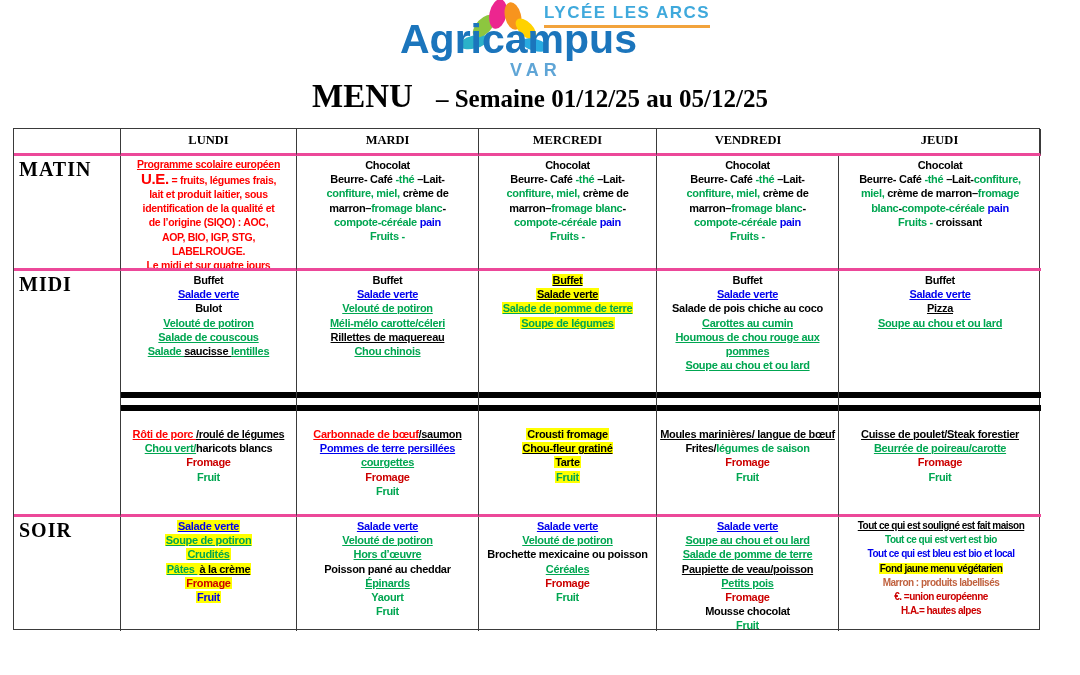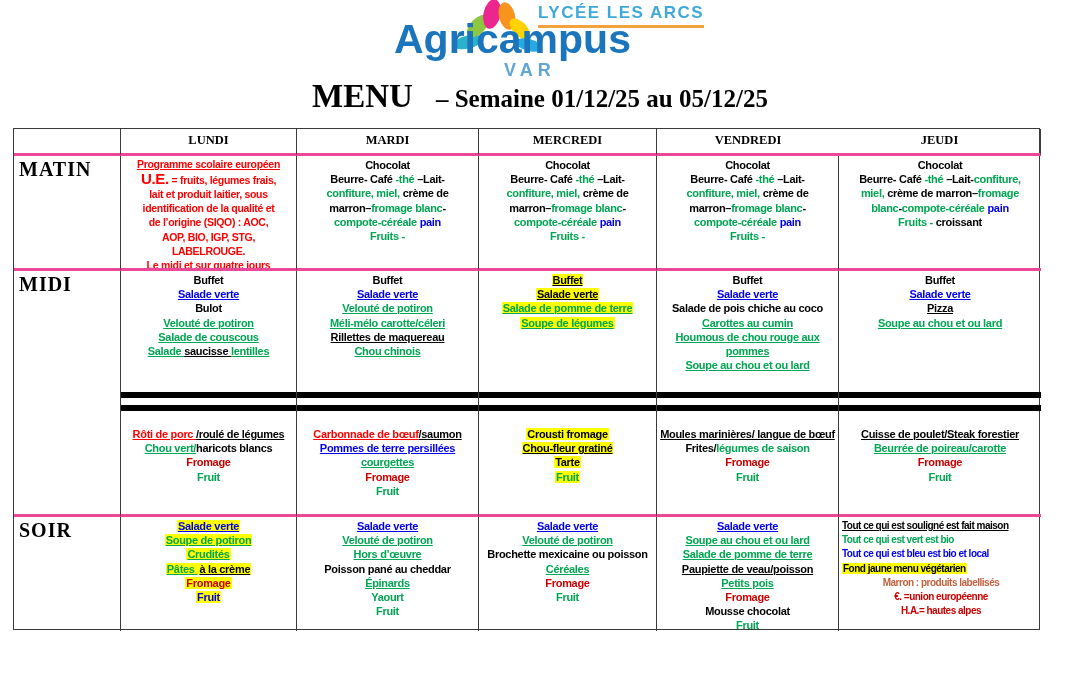--- a/index.html
+++ b/index.html
@@ -1,20 +1,20 @@
 <!DOCTYPE html>
 <html><head>
 <meta charset="utf-8">
 <style>
   html,body{margin:0;padding:0;background:#fff;width:1080px;height:675px;overflow:hidden;
             font-family:"Liberation Sans",sans-serif;}
   .page{position:relative;width:1080px;height:675px;background:#fff;}
 
   
-  .logo{position:absolute;top:0;left:6px;width:936px;height:78px;}
+  .logo{position:absolute;top:0;left:12px;width:936px;height:78px;}
   .flower{position:absolute;left:448px;top:0;}
   .school-name{position:absolute;left:532px;top:3px;font-size:17px;font-weight:bold;
                letter-spacing:1.5px;color:#3FA9DC;padding-bottom:2px;
                border-bottom:3px solid #F2A33C;}
   .brand{position:absolute;left:388px;top:16px;font-size:41px;font-weight:bold;color:#1B75BC;}
   .region{position:absolute;left:498px;top:60px;font-size:18px;font-weight:bold;
           letter-spacing:5px;color:#5FA5D6;}
 
   .title{position:absolute;top:78px;left:0;width:1080px;text-align:center;
          font-family:"Liberation Serif",serif;color:#000;}
@@ -34,21 +34,21 @@
   .nbb{border-bottom:none;}
 
   .dayhead{font-family:"Liberation Serif",serif;font-weight:bold;font-size:12.5px;
            text-align:center;padding-top:4px;}
   .rowlabel{font-family:"Liberation Serif",serif;font-weight:bold;font-size:20px;
             letter-spacing:1px;padding:2px 0 4px 5px;}
 
   .cell{font-size:11px;font-weight:bold;text-align:center;padding:2px 2px 0 2px;
         letter-spacing:-0.3px;line-height:14.2px;}
   .cell .line{min-height:14.2px;}
-  .cell .line.left{text-align:left;}
+  .cell .line.left{text-align:center;}
   .matin-prog{font-size:10.5px;line-height:13.8px;letter-spacing:-0.3px;}
   .legend{font-size:10px;letter-spacing:-0.5px;line-height:13.2px;padding-left:3px;
           padding-right:1px;text-align:center;}
   .mains{padding-top:15px;}
 
   
   .t-k{color:#000000;}
   .t-g{color:#00A651;}
   .t-b{color:#0000EE;}
   .t-r{color:#FF0000;}

